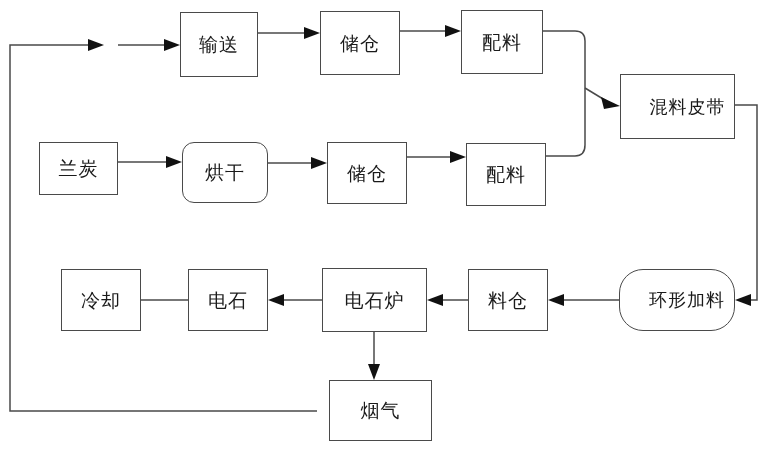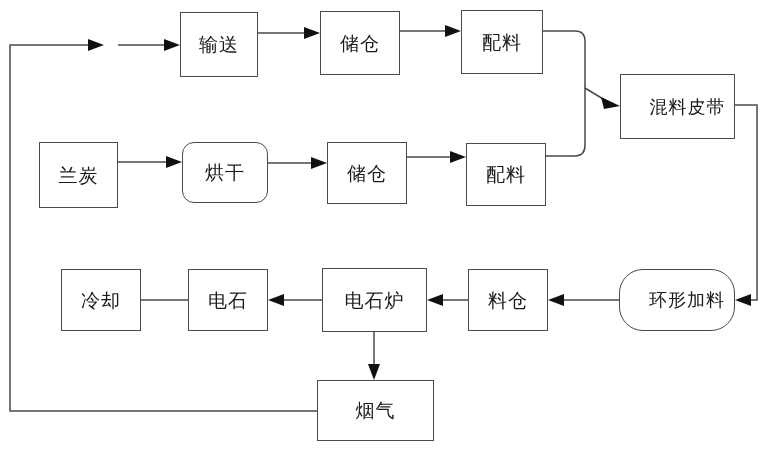--- a/index.html
+++ b/index.html
@@ -104,33 +104,33 @@
 
 
   <div class="node" style="left:180px; top:12px;  width:78px;  height:65px;">输送</div>
 
   <div class="node" style="left:320px; top:11px;  width:80px;  height:64px;">储仓</div>
 
   <div class="node" style="left:461px; top:10px;  width:82px;  height:64px;">配料</div>
 
   <div class="node smalltext" style="left:620px; top:74px;  width:115px; height:65px;">混料皮带</div>
 
-  <div class="node" style="left:39px;  top:142px; width:79px;  height:66px;font-family:Liberation Serif, serif;">兰炭</div>
+  <div class="node" style="left:39px;  top:142px; width:79px;  height:53px;font-family:Liberation Serif, serif;">兰炭</div>
 
   <div class="node" style="left:182px; top:142px; width:86px;  height:61px;border-radius:12px;">烘干</div>
 
   <div class="node" style="left:327px; top:142px; width:80px;  height:62px;">储仓</div>
 
   <div class="node" style="left:466px; top:143px; width:80px;  height:63px;">配料</div>
 
   <div class="node" style="left:41px;  top:269px; width:80px;  height:62px;margin-left:20px;">冷却</div>
 
   <div class="node" style="left:188px; top:269px; width:80px;  height:62px;">电石</div>
 
   <div class="node" style="left:322px; top:268px; width:105px; height:64px;">电石炉</div>
 
   <div class="node" style="left:468px; top:269px; width:80px;  height:62px;">料仓</div>
 
   <div class="node smalltext" style="left:619px; top:269px; width:116px; height:62px;border-radius:24px;">环形加料</div>
 
-  <div class="node" style="left:317px; top:380px; width:117px; height:61px;">烟气</div>
+  <div class="node" style="left:329px; top:380px; width:103px; height:61px;">烟气</div>
 
 </div>
 
 </body></html>

